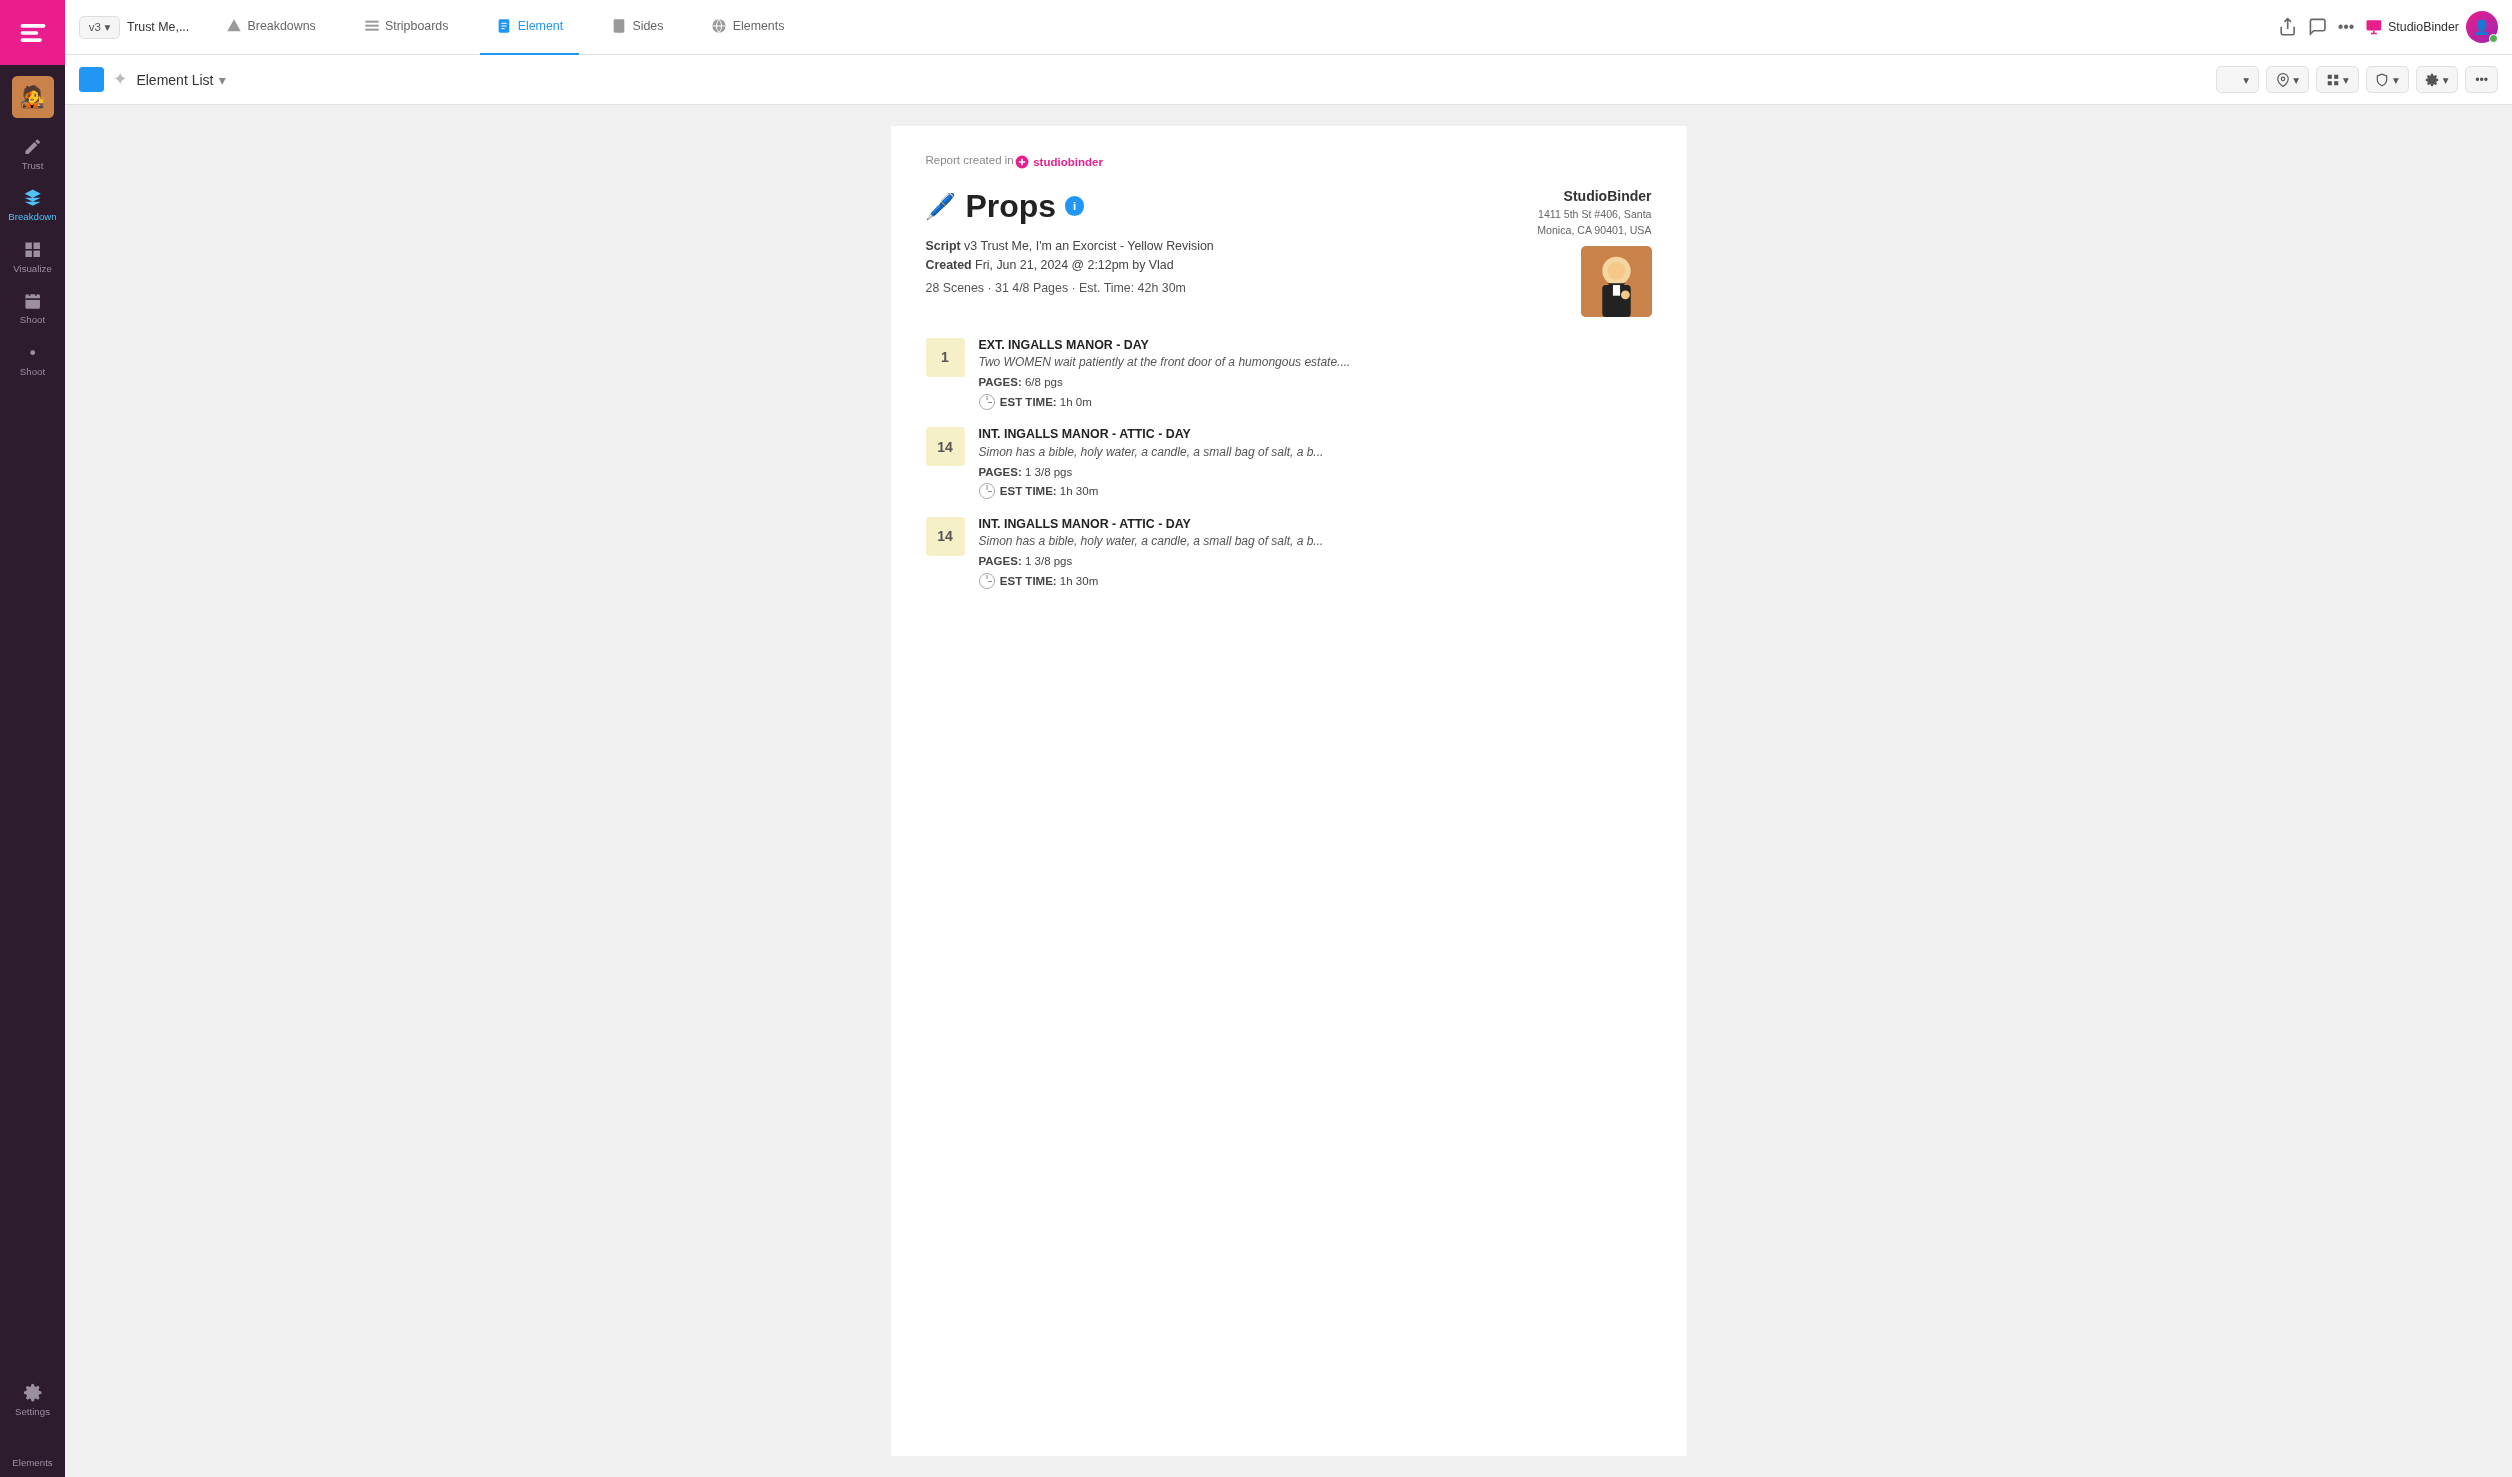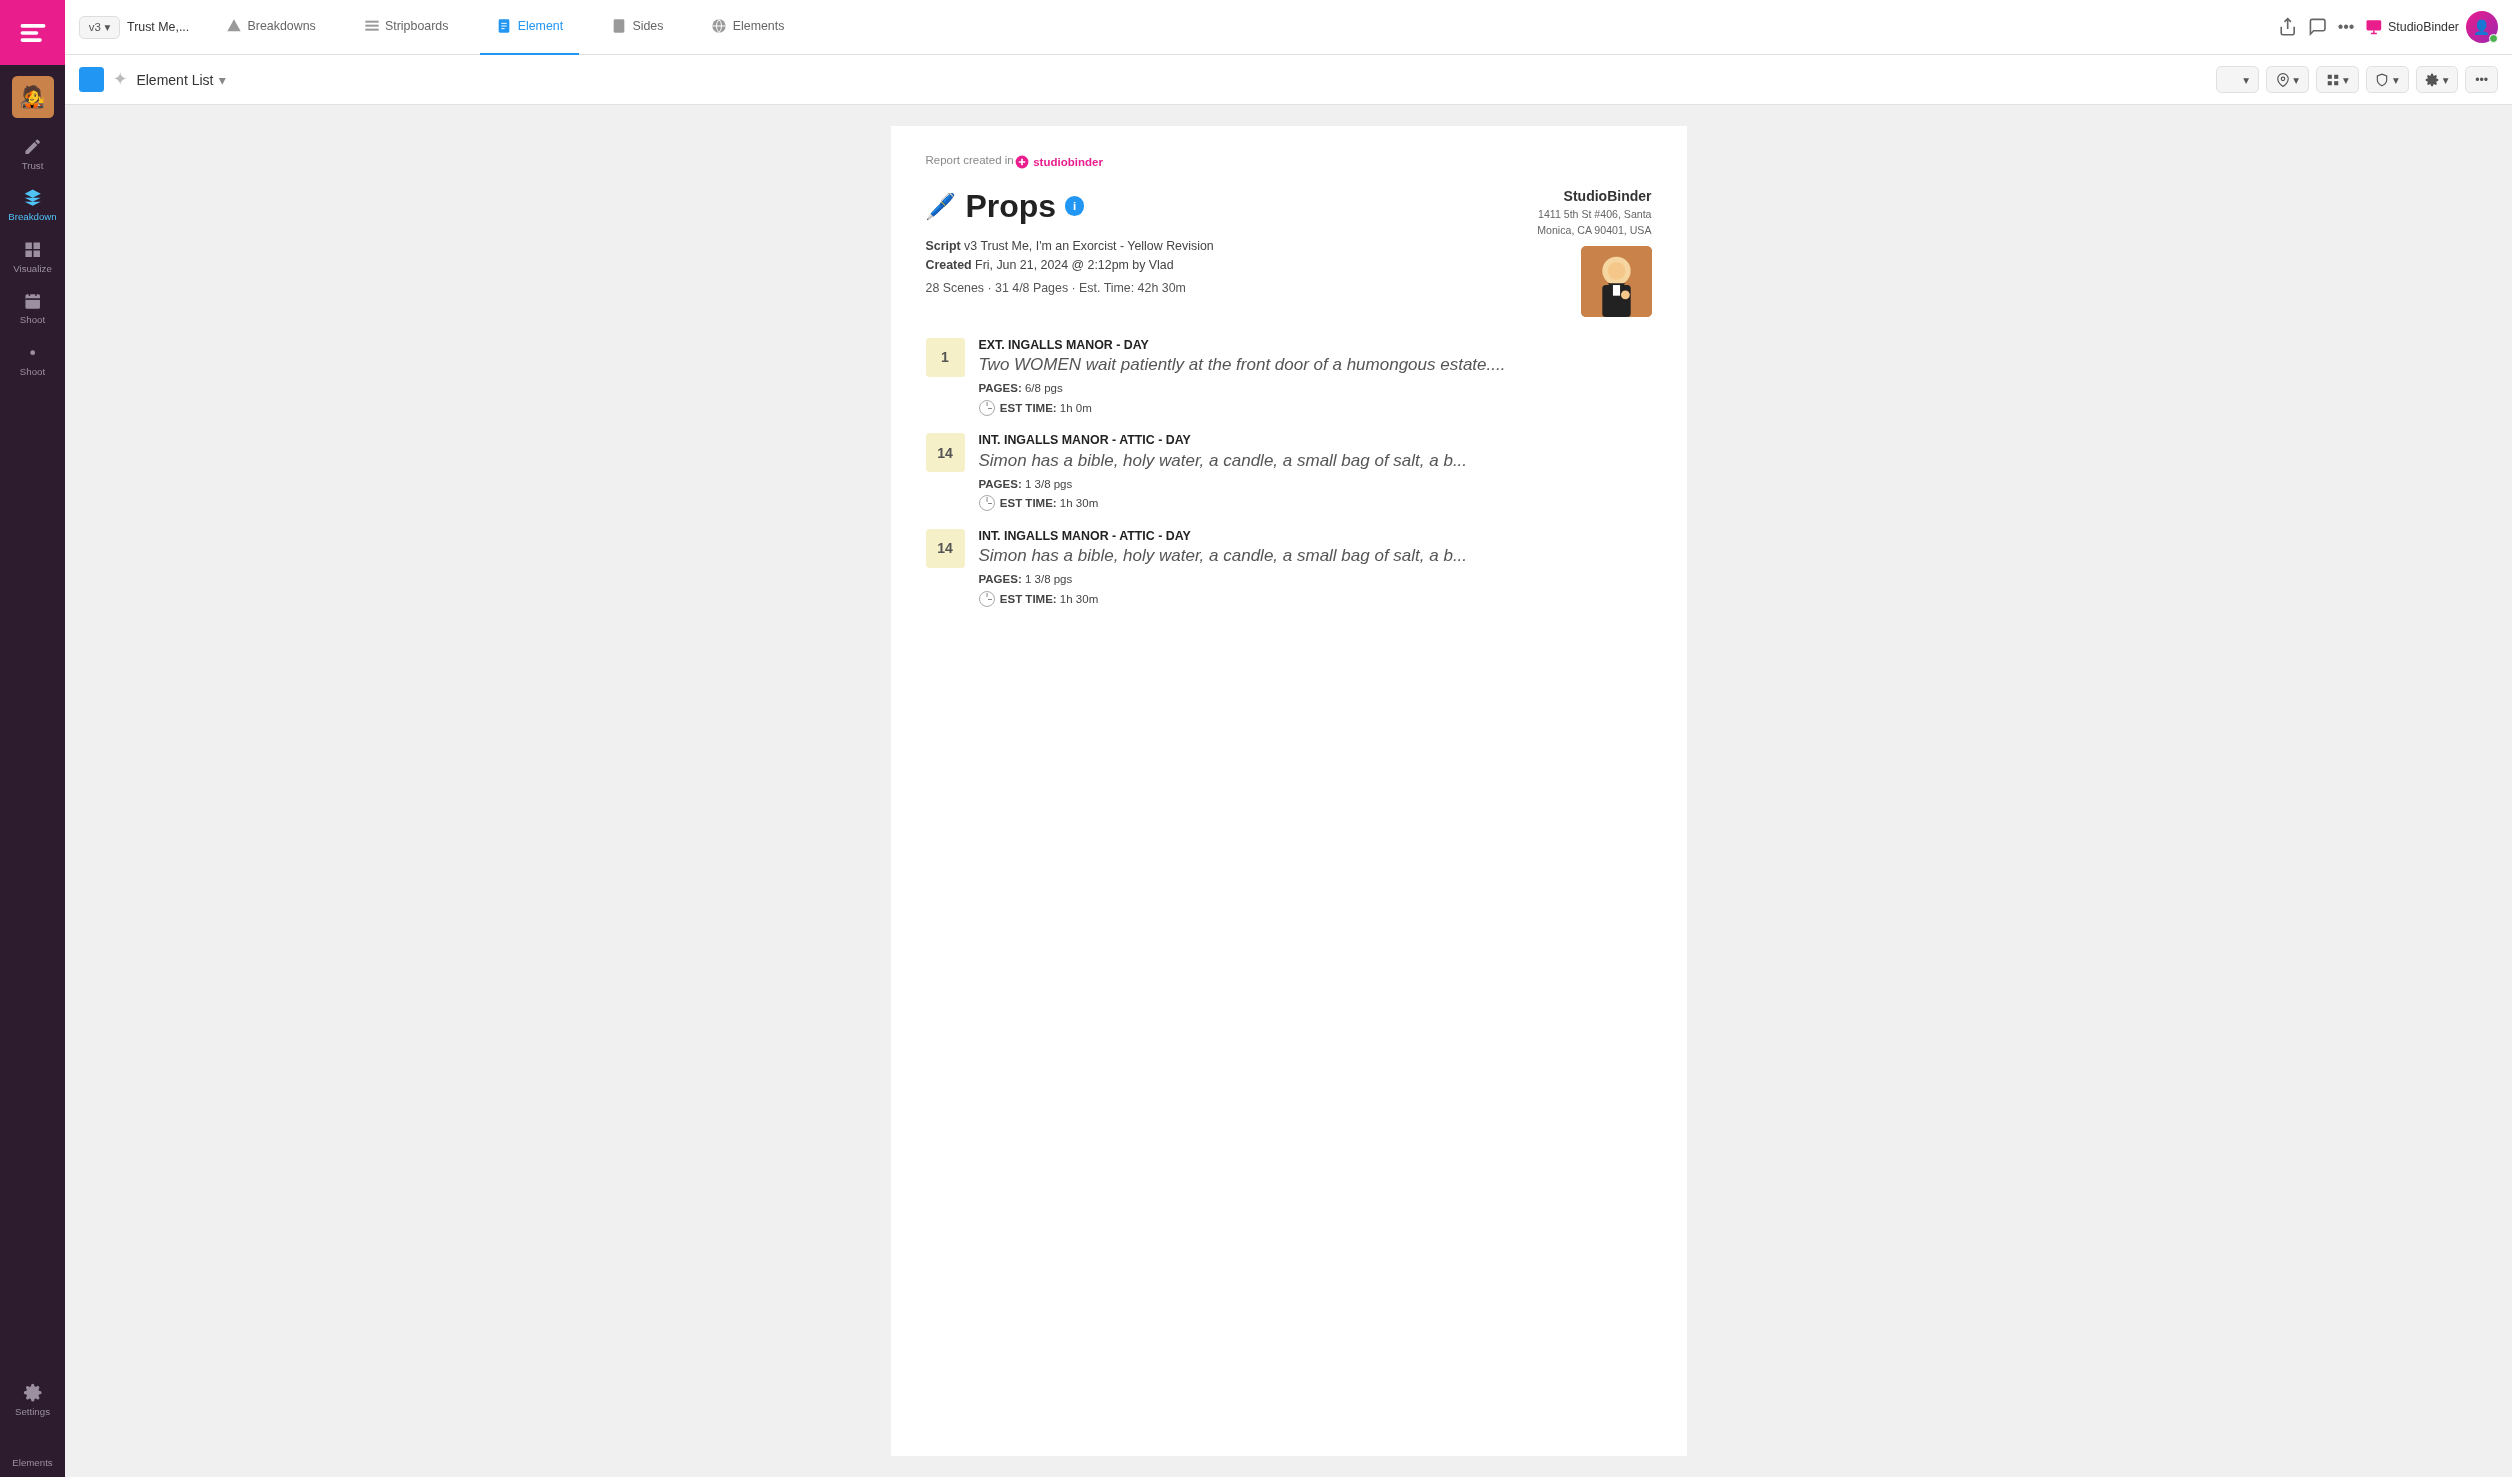--- a/index.html
+++ b/index.html
@@ -336,21 +336,21 @@
     }
     .scene-content { flex: 1; }
     .scene-name {
       font-size: 12.4px;
       font-weight: 700;
       color: #222;
       margin-bottom: 3.5px;
       text-transform: uppercase;
     }
     .scene-description {
-      font-size: 17px;
+      font-size: 12px;
       color: #555;
       font-style: italic;
       margin-bottom: 7px;
     }
     .scene-pages {
       font-size: 11.5px;
       color: #444;
       margin-bottom: 5.3px;
     }
     .scene-pages strong { font-weight: 700; }

